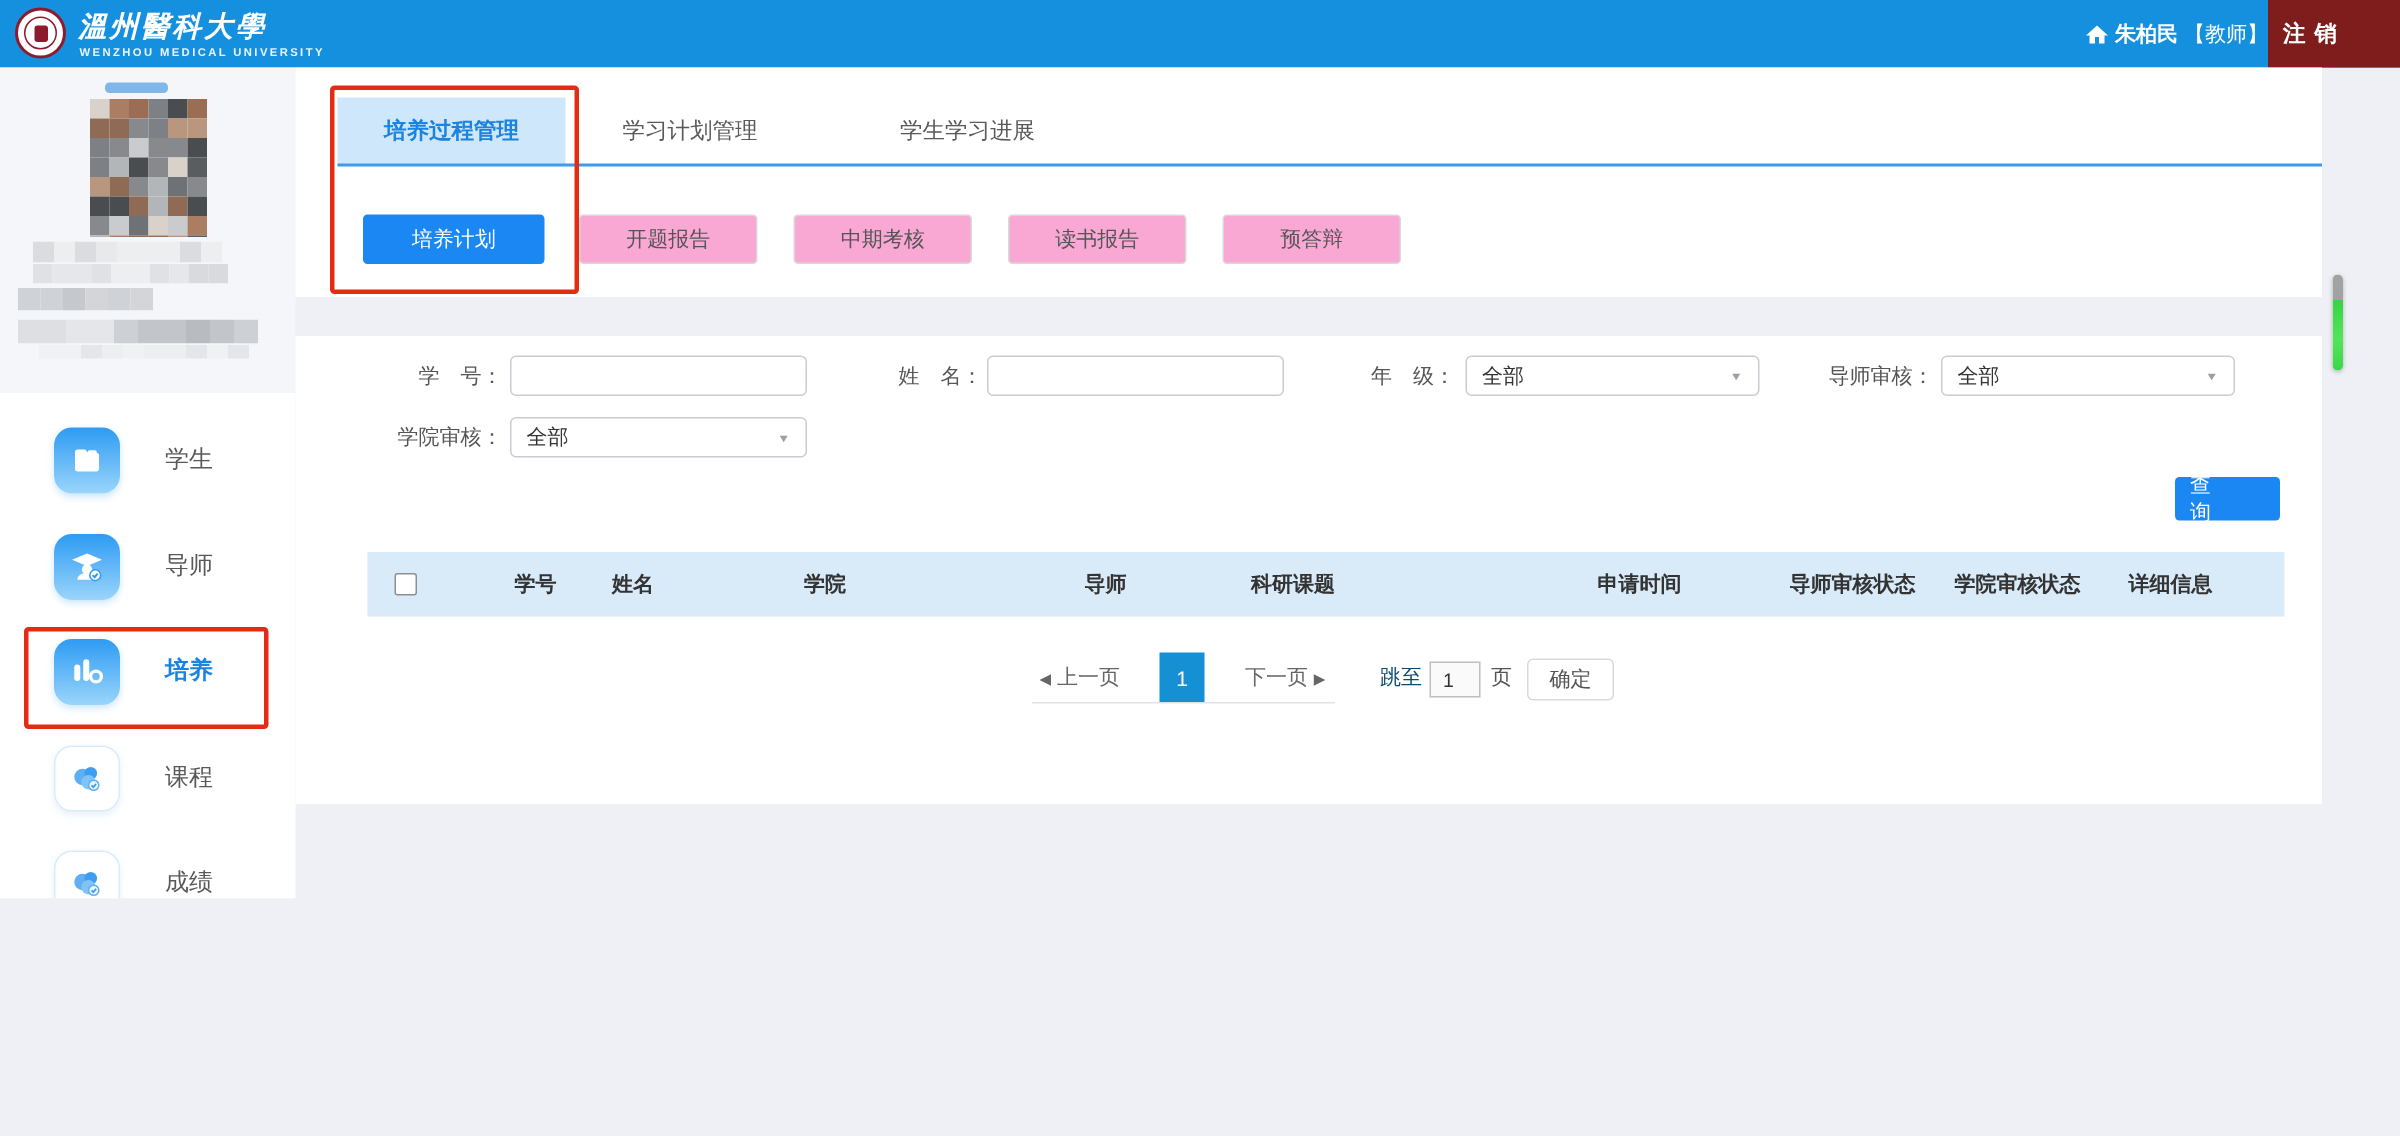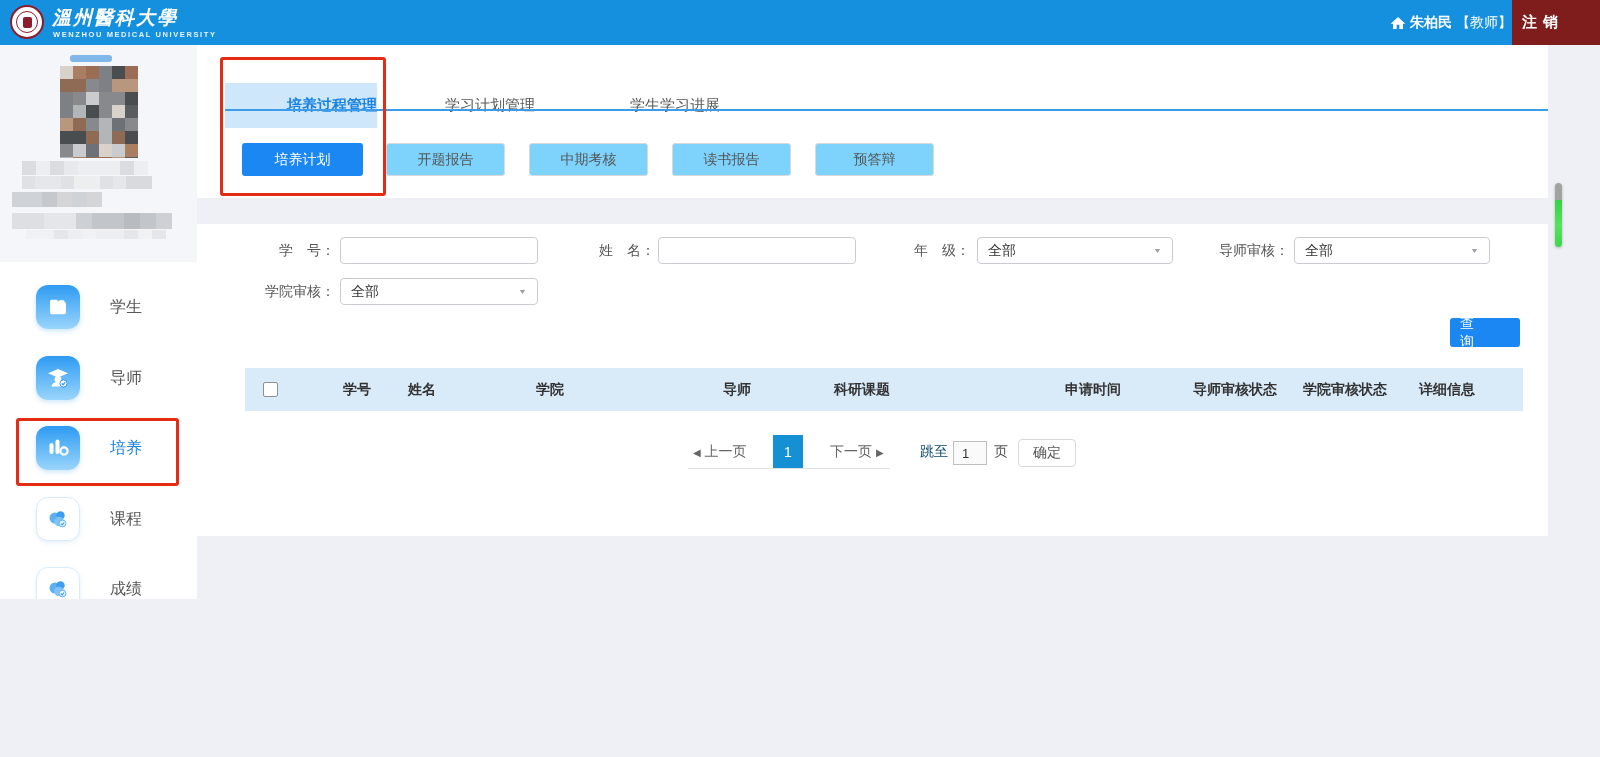--- a/index.html
+++ b/index.html
@@ -49,48 +49,48 @@
   #side-menu-bg { left:0; top:262px; width:197px; height:481px; background:#fff; }
   .mosaic { overflow:hidden; display:flex; flex-wrap:wrap; align-content:flex-start; }
   .mosaic > i { display:block; flex:none; }
   #photo-pill { left:70px; top:55px; width:42px; height:7px; border-radius:3px; background:#7FB8E8; }
 
   .menu-item { left:0; width:197px; height:44px; cursor:pointer; }
   .menu-label {
     position:absolute; left:110px; top:0; height:44px; line-height:44px;
     font-size:16px; color:#595959;
   }
-  .menu-label.active { color:#1B83E0; }
+  .menu-label.active { color:#1B83E0;font-weight:bold; }
   .tile {
     position:absolute; left:36px; top:0; width:44px; height:44px; border-radius:12px;
     display:flex; align-items:center; justify-content:center;
     background:linear-gradient(180deg,#2E9BF3 0%,#9AD5FB 100%);
     box-shadow:0 2px 5px rgba(46,155,243,.25);
   }
   .tile.light { background:#fff; border:1px solid #D9ECFB; box-shadow:0 2px 5px rgba(120,170,220,.18); }
   .tile.solid { background:linear-gradient(180deg,#2E9BF3 0%,#5FB7F7 100%); }
 
   
   .red-box { border:3px solid #E42B14; border-radius:3px; pointer-events:none; z-index:30; }
 
   
   #panel-top { left:197px; top:45px; width:1351px; height:153px; background:#fff; }
   #panel-main { left:197px; top:224px; width:1351px; height:312px; background:#fff; }
 
   
-  .tab { top:65px; height:45px; display:flex; align-items:center; justify-content:flex-end;
-         font-size:15px; color:#595959; cursor:pointer;margin-top:18px; }
+  .tab { top:65px; height:45px; display:flex; align-items:center; justify-content:center;
+         font-size:15px; color:#595959; cursor:pointer; }
   .tab.active { background:#CFE7FA; color:#1B83E0; font-weight:bold; }
   #tab-underline { left:225px; top:109px; width:1323px; height:2px; background:#3D9BE9; }
 
   
   .pbtn { top:143px; height:33px; border-radius:3px; display:flex; align-items:center;
           justify-content:center; font-size:14px; cursor:pointer; }
   .pbtn.primary { background:#1B87F2; color:#fff; }
-  .pbtn.ghost { background:#7dd3fc; border:1px solid #D9D9D9; color:#555; }
+  .pbtn.ghost { background:#f9a8d4; border:1px solid #D9D9D9; color:#555; }
 
   
   .flabel { font-size:14px; color:#555; height:27px; line-height:27px; text-align:right; white-space:nowrap; }
   .finput { height:27px; background:#fff; border:1px solid #C9CCD1; border-radius:4px;
             font-size:14px; color:#333; padding:0 8px; outline:none; width:100%;
             font-family:inherit; }
   .fselect { height:27px; background:#fff; border:1px solid #C9CCD1; border-radius:4px;
              display:flex; align-items:center; padding:0 10px; font-size:14px; color:#333;
              cursor:pointer; }
   .fselect .caret { margin-left:auto; font-size:9px; color:#9AA0A6; transform:scaleY(.8); }

